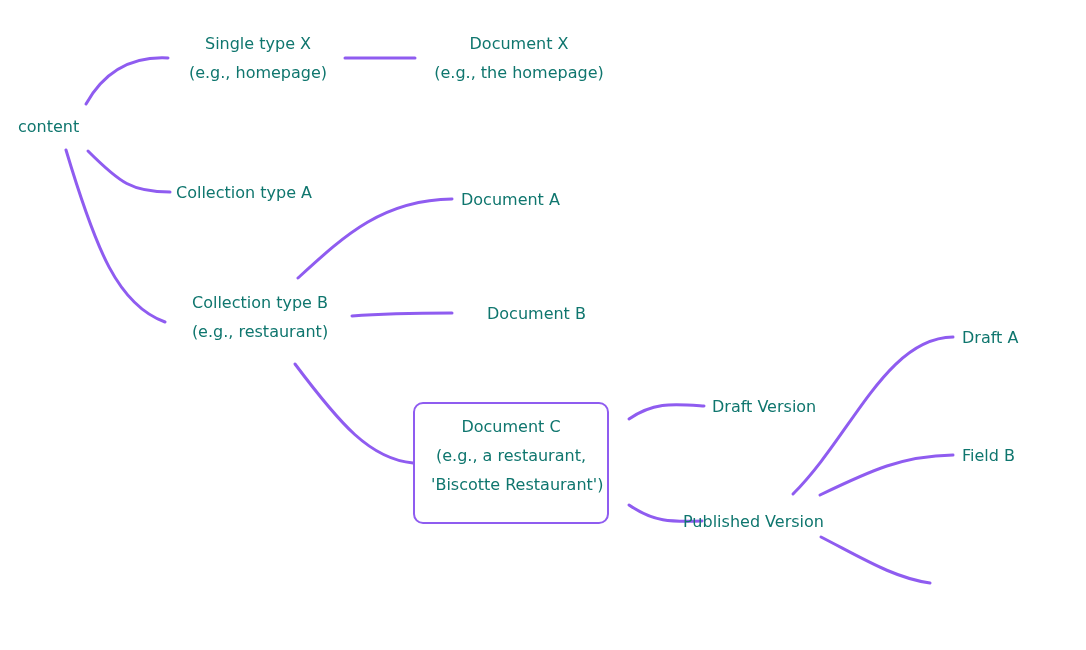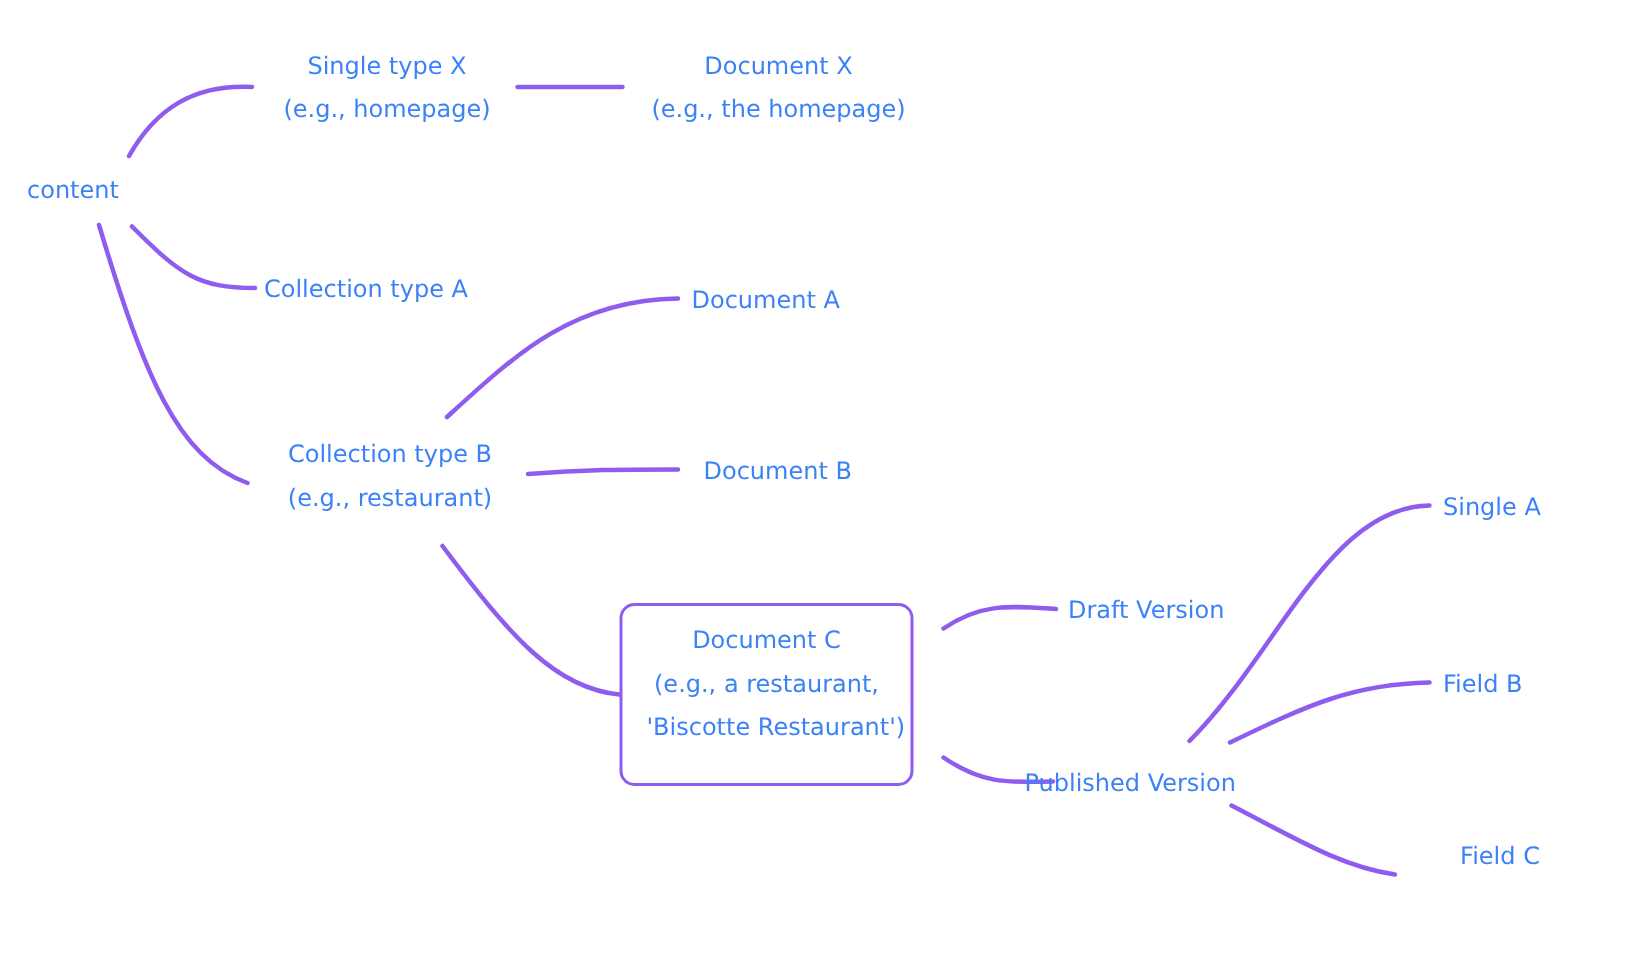--- a/index.html
+++ b/index.html
@@ -18,21 +18,21 @@
   #edges {
     position: absolute;
     left: 0;
     top: 0;
     width: 1086px;
     height: 650px;
     pointer-events: none;
   }
   .node {
     position: absolute;
-    color: #3b82f6;
+    color: #0f766e;
     font-size: 16px;
     line-height: 29px;
     white-space: nowrap;
     text-align: center;
   }
   .node .line {
     display: block;
   }
   .node.plain {
     
@@ -102,43 +102,42 @@
 
   <div class="node plain left-anchor" style="left:461px; top:185px;">
     <span class="line">Document A</span>
   </div>
 
   <div class="node plain" style="left:172px; top:288px; width:176px;">
     <span class="line">Collection type B</span>
     <span class="line">(e.g., restaurant)</span>
   </div>
 
-  <div class="node plain left-anchor" style="left:469px; top:299px;text-align:center;">
+  <div class="node plain left-anchor" style="left:487px; top:299px;text-align:center;">
     <span class="line">Document B</span>
   </div>
 
   <div class="node boxed" style="left:413px; top:402px; width:196px; height:122px;">
     <span class="line">Document C</span>
     <span class="line">(e.g., a restaurant,</span>
     <span class="line">'Biscotte Restaurant')</span>
   </div>
 
   <div class="node plain left-anchor" style="left:712px; top:392px;">
     <span class="line">Draft Version</span>
   </div>
 
   <div class="node plain left-anchor" style="left:683px; top:507px;">
     <span class="line">Published Version</span>
   </div>
 
   <div class="node plain left-anchor" style="left:962px; top:323px;">
-    <span class="line">Single A</span>
+    <span class="line">Draft A</span>
   </div>
 
   <div class="node plain left-anchor" style="left:962px; top:441px;">
     <span class="line">Field B</span>
   </div>
 
   <div class="node plain" style="left:930px; top:556px; width:140px;">
-    <span class="line">Field C</span>
   </div>
 
 </div>
 
 </body></html>

